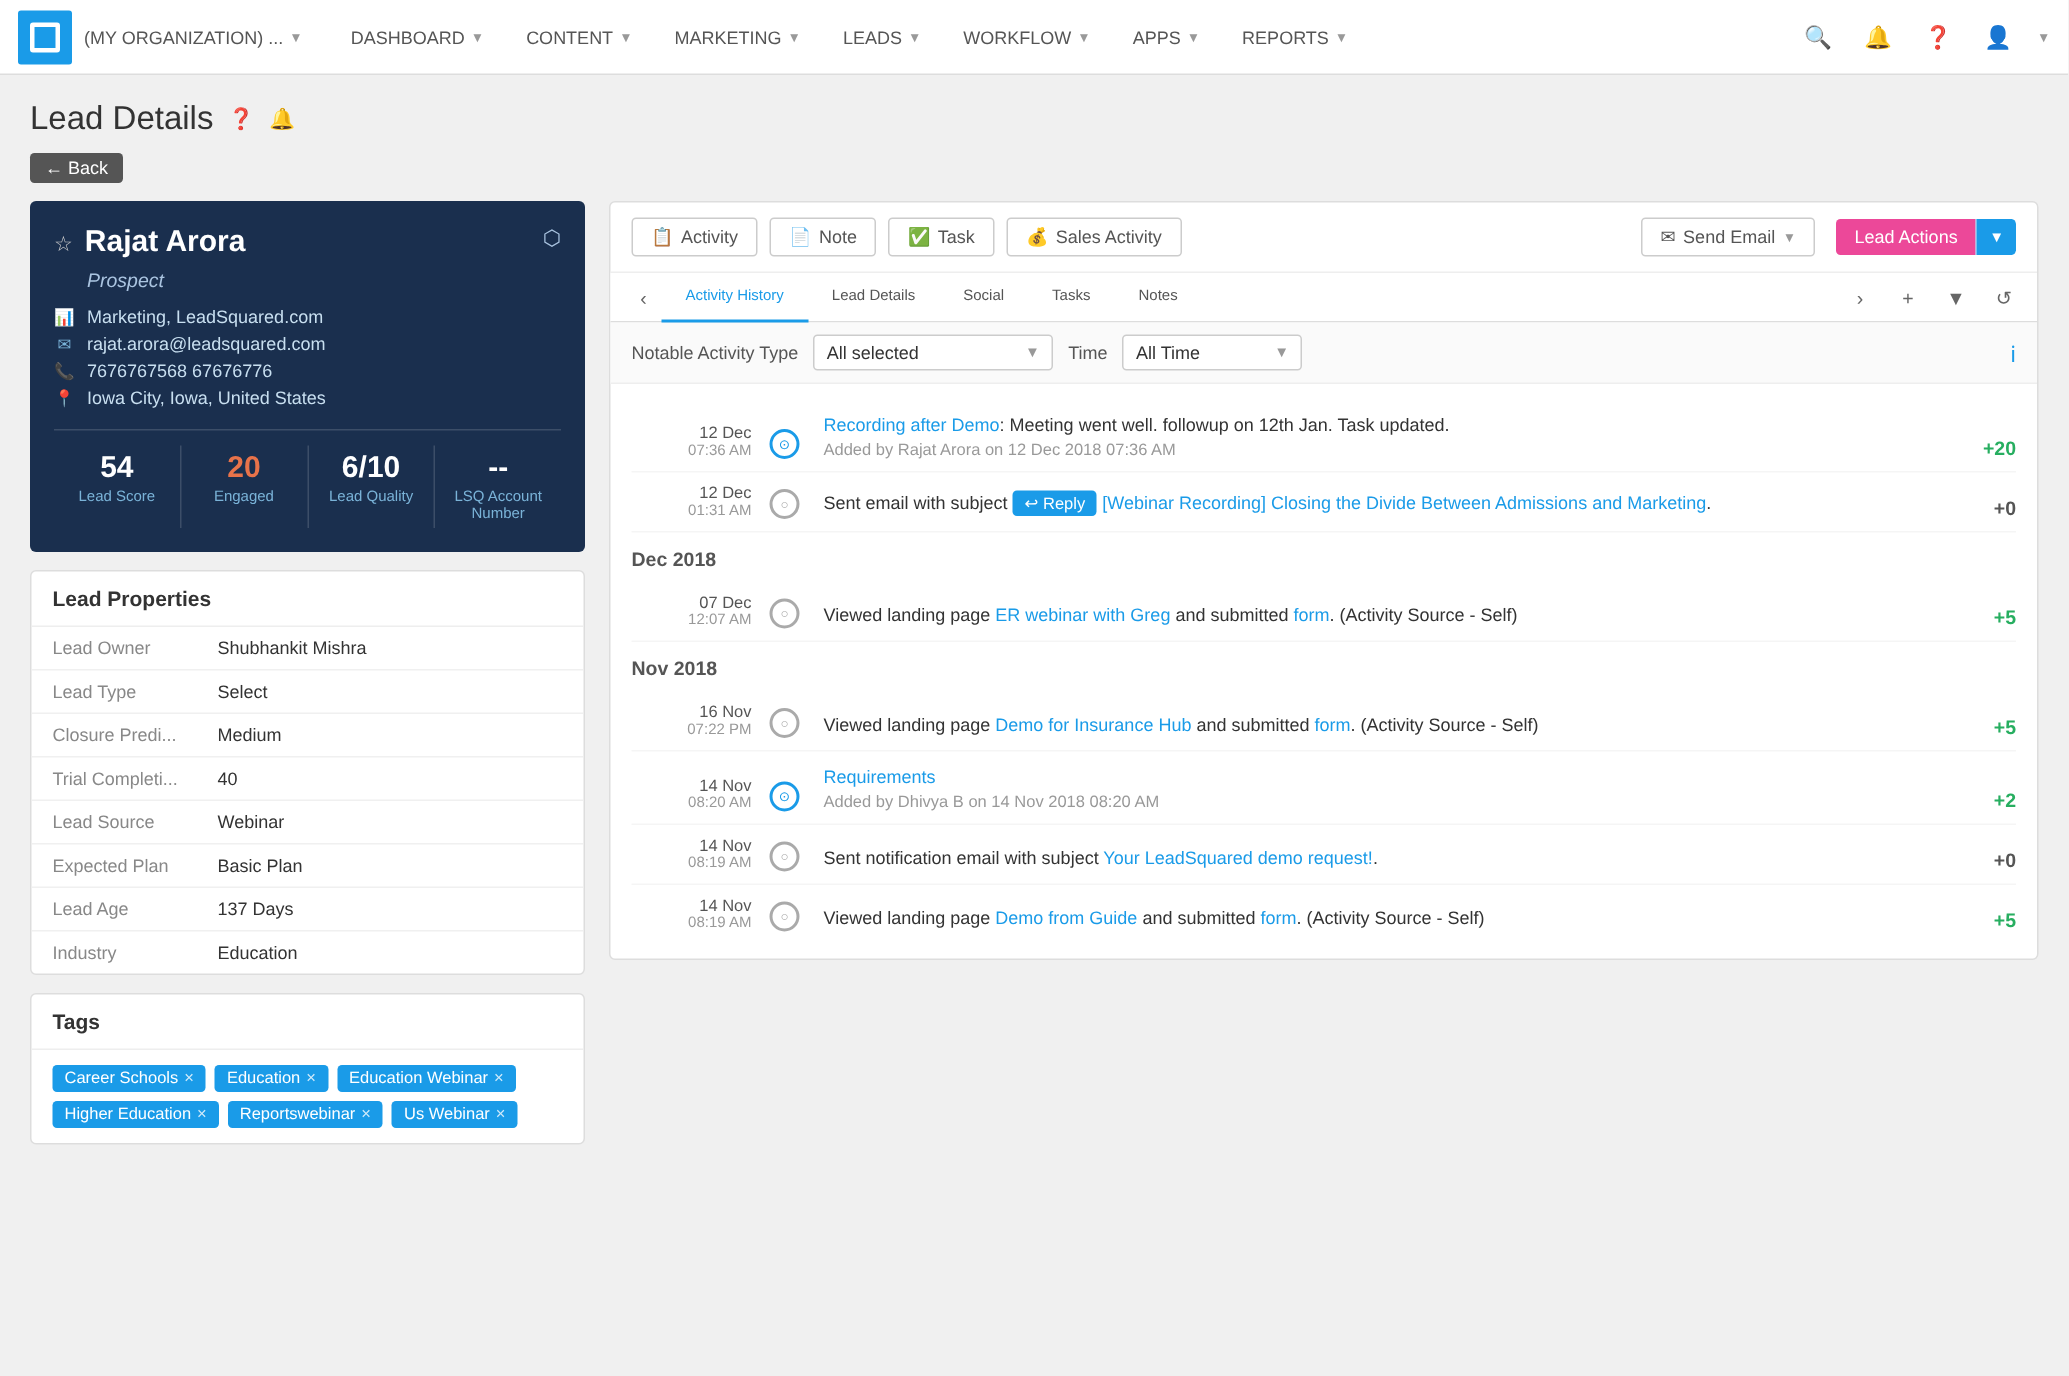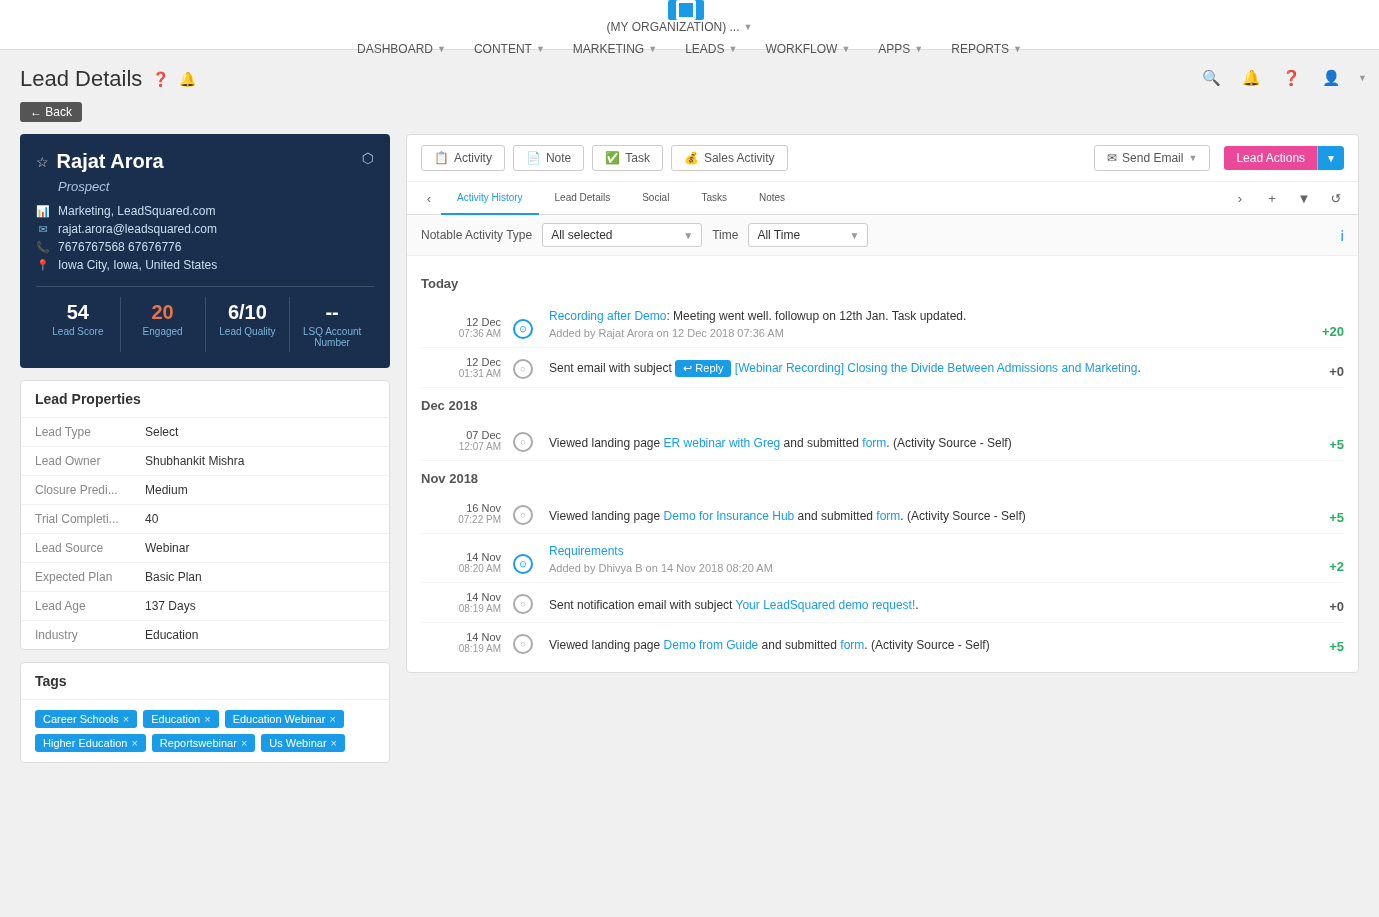--- a/index.html
+++ b/index.html
@@ -7,21 +7,20 @@
 
     
     .top-nav {
       background: #fff;
       border-bottom: 1px solid #ddd;
       height: 50px;
       display: flex;
       align-items: center;
       padding: 0 12px;
       gap: 0;
-      flex-direction: column;
     }
     .nav-logo {
       width: 36px; height: 36px;
       background: #1a9be8;
       display: flex; align-items: center; justify-content: center;
       margin-right: 8px;
       border-radius: 2px;
     }
     .nav-logo-inner {
       width: 20px; height: 20px;
@@ -403,26 +402,26 @@
             <div class="stat-value">--</div>
             <div class="stat-label">LSQ Account Number</div>
           </div>
         </div>
       </div>
 
       <div class="section-card">
         <div class="section-title">Lead Properties</div>
         <div class="properties-table" id="props-table">
             <div class="prop-row">
+              <span class="prop-label">Lead Owner</span>
+              <span class="prop-value">Shubhankit Mishra</span>
+            </div>
+            <div class="prop-row">
               <span class="prop-label">Lead Type</span>
               <span class="prop-value">Select</span>
-            </div>
-            <div class="prop-row">
-              <span class="prop-label">Lead Owner</span>
-              <span class="prop-value">Shubhankit Mishra</span>
             </div>
             <div class="prop-row">
               <span class="prop-label">Closure Predi...</span>
               <span class="prop-value">Medium</span>
             </div>
             <div class="prop-row">
               <span class="prop-label">Trial Completi...</span>
               <span class="prop-value">40</span>
             </div>
             <div class="prop-row">
@@ -541,21 +540,20 @@
         </div>
         <span class="filter-label">Time</span>
         <div class="filter-select" style="min-width:120px;">
           <span class="filter-select-text">All Time</span>
           <span class="filter-select-arrow">▼</span>
         </div>
         <div class="filter-info-icon">ℹ</div>
       </div>
 
       <div class="activity-feed" id="activity-feed">
-          <div class="activity-section-header">Today</div>
           <div class="activity-item">
             <div class="activity-datetime">
               <div class="activity-date">12 Dec</div>
               <div class="activity-time">07:36 AM</div>
             </div>
             <div class="activity-icon-col">
               <div class="activity-icon blue">⊙</div>
             </div>
             <div class="activity-content">
               <div class="activity-text"><span class="activity-link">Recording after Demo</span>: Meeting went well. followup on 12th Jan. Task updated.</div>

